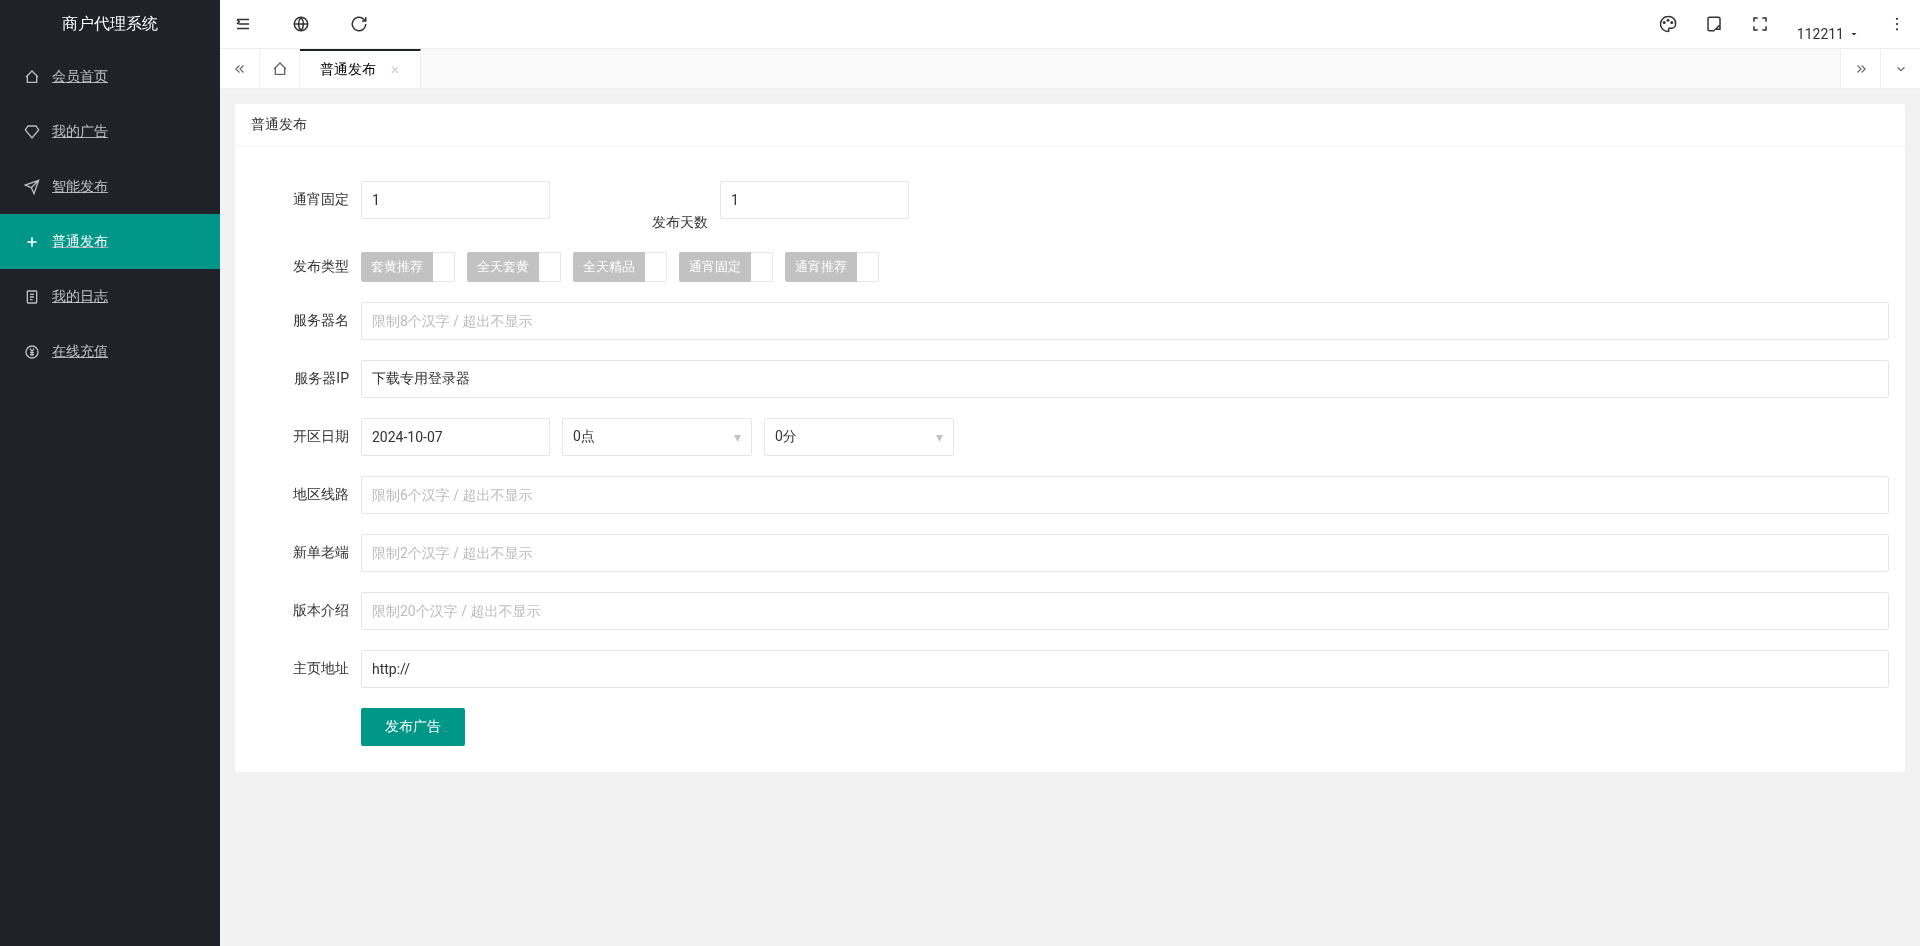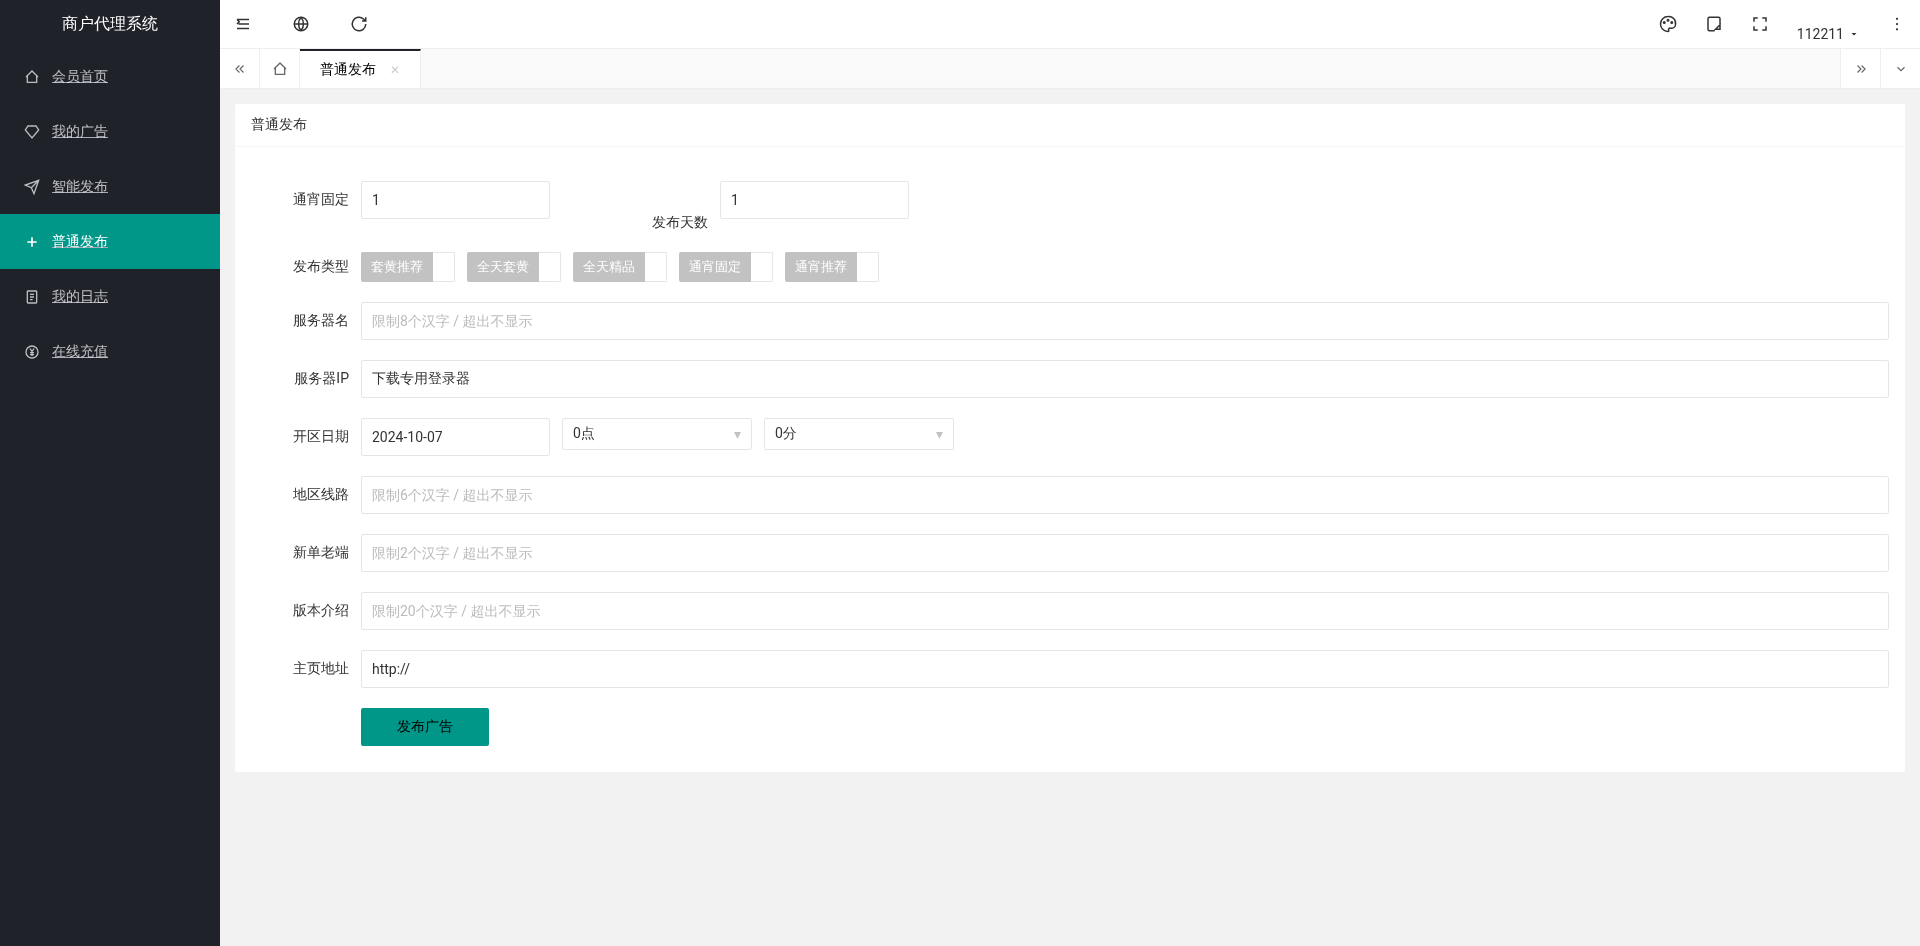--- a/index.html
+++ b/index.html
@@ -45,26 +45,26 @@
     
     .inline-group { display: flex; align-items: center; gap: 0; }
     .inline-pair { display: flex; align-items: center; }
     .inline-pair + .inline-pair .form-label { width: auto; padding-left: 90px; margin-top: 47px; }
     
     .type-tags { display: flex; gap: 12px; }
     .type-tag { height: 30px; background: #c2c2c2; color: #fff; border-radius: 2px; display: flex; align-items: center; font-size: 13px; cursor: pointer; overflow: hidden; }
     .type-tag-label { padding: 0 10px; }
     .type-tag-badge { width: 22px; height: 100%; background: #fff; border: 1px solid #e6e6e6; border-left: none; }
     
-    .select { height: 32px; border: 1px solid #e6e6e6; border-radius: 2px; padding: 0 30px 0 10px; font-size: 14px; color: #333; outline: none; width: 190px; background: #fff; cursor: pointer; display: flex; align-items: center; position: relative; }
+    .select { height: 38px; border: 1px solid #e6e6e6; border-radius: 2px; padding: 0 30px 0 10px; font-size: 14px; color: #333; outline: none; width: 190px; background: #fff; cursor: pointer; display: flex; align-items: center; position: relative; }
     .select-arrow { position: absolute; right: 10px; color: #c2c2c2; pointer-events: none; }
     
     .date-row { display: flex; gap: 12px; }
     
-    .btn-submit { background: #009688; color: #000000; border: none; height: 38px; padding: 0 36px; font-size: 14px; border-radius: 2px; cursor: pointer; }
+    .btn-submit { background: #009688; color: #ffffff; border: none; height: 38px; padding: 0 24px; font-size: 14px; border-radius: 2px; cursor: pointer; }
   </style>
 </head>
 <body>
 
 <aside class="sidebar">
   <div class="sidebar-header">商户代理系统</div>
   <ul class="sidebar-menu">
     <li class="sidebar-item">
       <span class="sidebar-icon">
           <svg viewBox="0 0 24 24" width="16" height="16" fill="none" stroke="currentColor" stroke-width="2">

